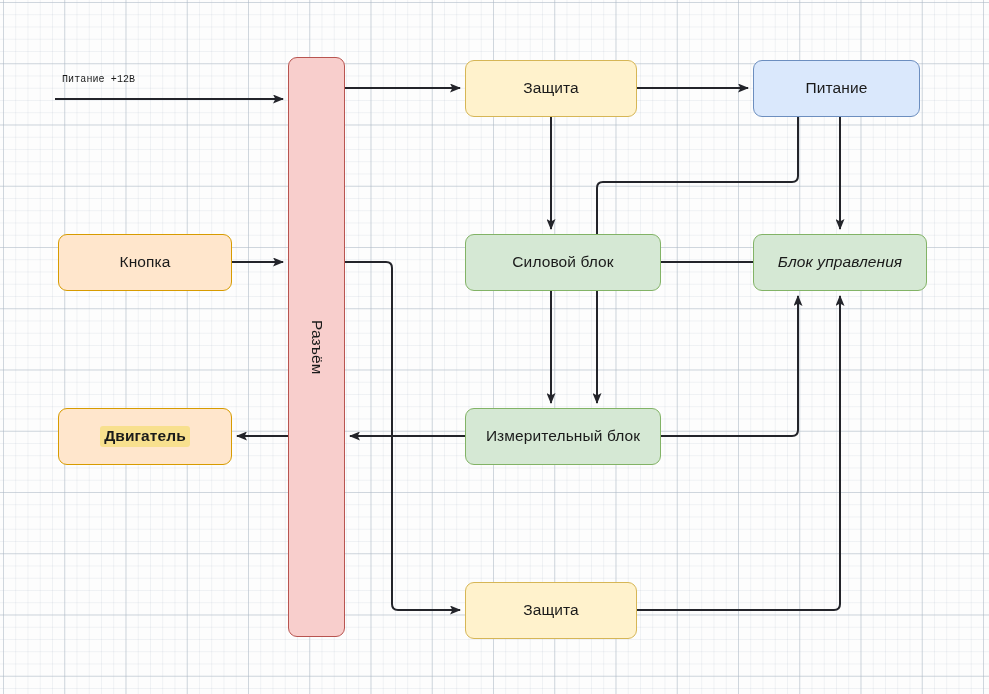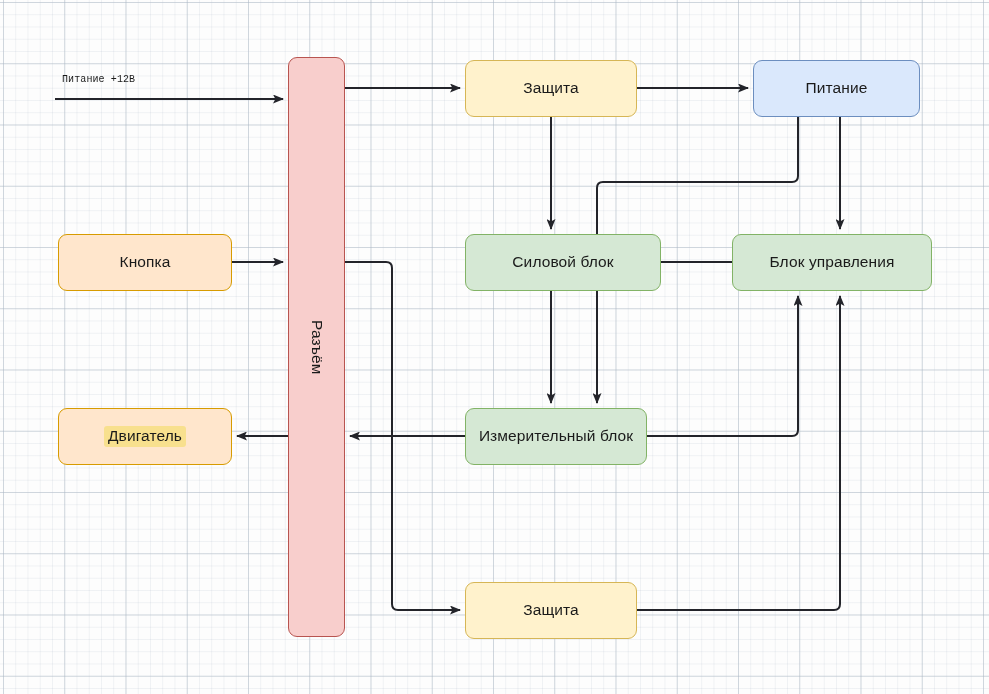--- a/index.html
+++ b/index.html
@@ -56,20 +56,21 @@
     font-size: 10px;
     color: #1a1a1a;
     white-space: nowrap;
     letter-spacing: 0.1px;
     font-family: Liberation Mono, monospace;
   }
   .hl {
     background: #f8e08e;
     border-radius: 3px;
     padding: 1px 4px;
+    font-weight: bold;
   }
 </style>
 </head>
 <body>
 
 <div id="canvas">
 
   <svg id="edge-layer" width="989" height="694" viewBox="0 0 989 694" xmlns="http://www.w3.org/2000/svg">
     <defs>
       <marker id="arrowhead" markerWidth="11" markerHeight="9" refX="10" refY="4.5" orient="auto" markerUnits="userSpaceOnUse">
@@ -106,24 +107,24 @@
       </div>
       <div class="node" style="left: 465px; top: 60px; width: 172px; height: 57px; background: rgb(255, 242, 204); border: 1.6px solid rgb(214, 182, 86);">
         <span>Защита</span>
       </div>
       <div class="node" style="left: 753px; top: 60px; width: 167px; height: 57px; background: rgb(218, 232, 252); border: 1.6px solid rgb(108, 142, 191);">
         <span>Питание</span>
       </div>
       <div class="node" style="left: 465px; top: 234px; width: 196px; height: 57px; background: rgb(213, 232, 212); border: 1.6px solid rgb(130, 179, 102);">
         <span>Силовой блок</span>
       </div>
-      <div class="node" style="left: 732px; top: 234px; width: 200px; height: 57px; background: rgb(213, 232, 212); border: 1.6px solid rgb(130, 179, 102);">
+      <div class="node" style="left: 753px; top: 234px; width: 174px; height: 57px; background: rgb(213, 232, 212); border: 1.6px solid rgb(130, 179, 102); font-style: italic;">
         <span>Блок управления</span>
       </div>
-      <div class="node" style="left: 465px; top: 408px; width: 182px; height: 57px; background: rgb(213, 232, 212); border: 1.6px solid rgb(130, 179, 102);">
+      <div class="node" style="left: 465px; top: 408px; width: 196px; height: 57px; background: rgb(213, 232, 212); border: 1.6px solid rgb(130, 179, 102);">
         <span>Измерительный блок</span>
       </div>
       <div class="node" style="left: 465px; top: 582px; width: 172px; height: 57px; background: rgb(255, 242, 204); border: 1.6px solid rgb(214, 182, 86);">
         <span>Защита</span>
       </div>
     </div>
   <div id="labels-group">
       <div class="edge-label" style="left: 62px; top: 74px;">Питание +12В</div>
     </div>
 

